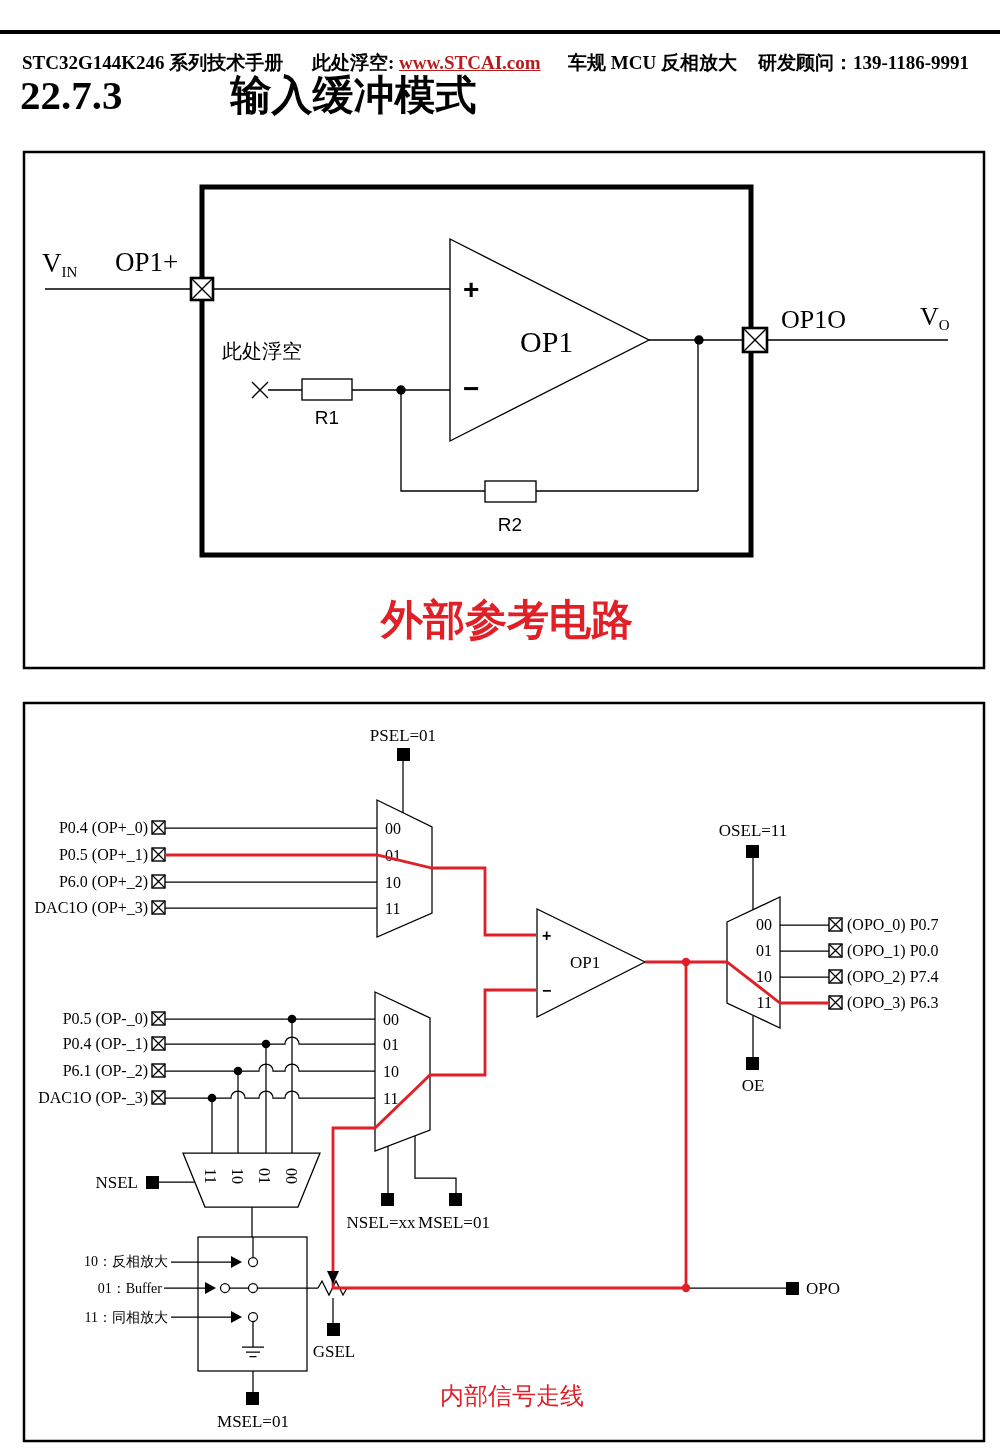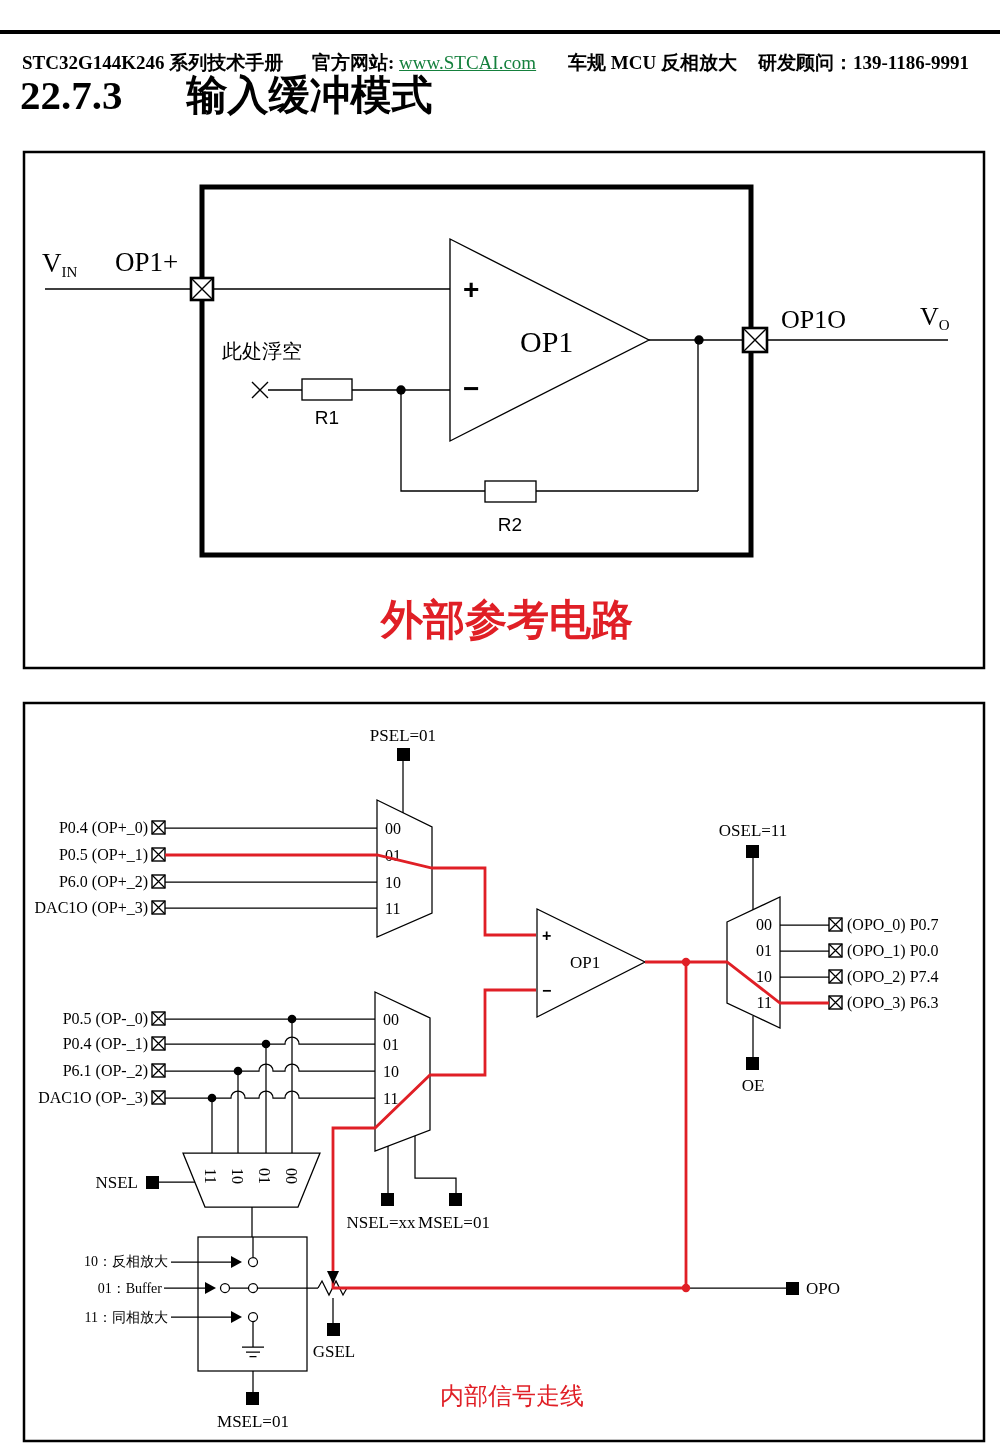--- a/index.html
+++ b/index.html
@@ -1,21 +1,21 @@
 <!DOCTYPE html>
 <html><head>
 <meta charset="utf-8">
 <style>
   html,body{margin:0;padding:0;background:#fff;}
   body{width:1000px;height:1455px;position:relative;font-family:"Liberation Serif",serif;}
   .hdr-text{position:absolute;top:14px;font-size:19px;font-weight:bold;color:#000;white-space:nowrap;margin-top:36px;}
-  .hdr-link{color:#15803d;text-decoration:underline;font-weight:normal;}
+  .hdr-link{color:#b91c1c;text-decoration:underline;font-weight:bold;}
   .hdr-rule{position:absolute;left:0;top:30px;width:1000px;height:4px;background:#000;}
   .sec-title{position:absolute;left:20px;top:68px;font-size:41px;font-weight:bold;color:#000;white-space:nowrap;}
-  .sec-title .zh{margin-left:64px;}
+  .sec-title .zh{margin-left:108px;}
   svg{position:absolute;left:0;top:0;}
   svg text{font-family:"Liberation Serif",serif;fill:#000;}
   .ln{stroke:#000;stroke-width:1.25;fill:none;}
   .ln1{stroke:#000;stroke-width:1.35;fill:none;}
   .frame{stroke:#000;stroke-width:2.5;fill:none;}
   .chip{stroke:#000;stroke-width:5;fill:none;}
   .red{stroke:#e01f26;stroke-width:2.8;fill:none;}
   .padx{stroke:#000;stroke-width:1.4;fill:#fff;}
   .padx1{stroke:#000;stroke-width:2.6;fill:#fff;}
   .sq{fill:#000;stroke:none;}
@@ -35,21 +35,21 @@
   .cap1{font-size:42px;font-weight:bold;fill:#e01f26;}
   .cap2{font-size:24px;fill:#e01f26;}
   .mid{text-anchor:middle;}
   .end{text-anchor:end;}
 </style>
 </head>
 <body>
 
 <div class="hdr-text" style="left:22px">STC32G144K246 系列技术手册</div>
 <div class="hdr-text" style="left:312px">
-  <span>官方网站:</span>
+  <span>此处浮空:</span>
   <span class="hdr-link">www.STCAI.com</span>
 </div>
 <div class="hdr-text" style="left:568px">车规 MCU 反相放大</div>
 <div class="hdr-text" style="left:758px">研发顾问：139-1186-9991</div>
 <div class="hdr-rule"></div>
 
 <div class="sec-title">
   <span>22.7.3</span><span class="zh">输入缓冲模式</span>
 </div>
 

